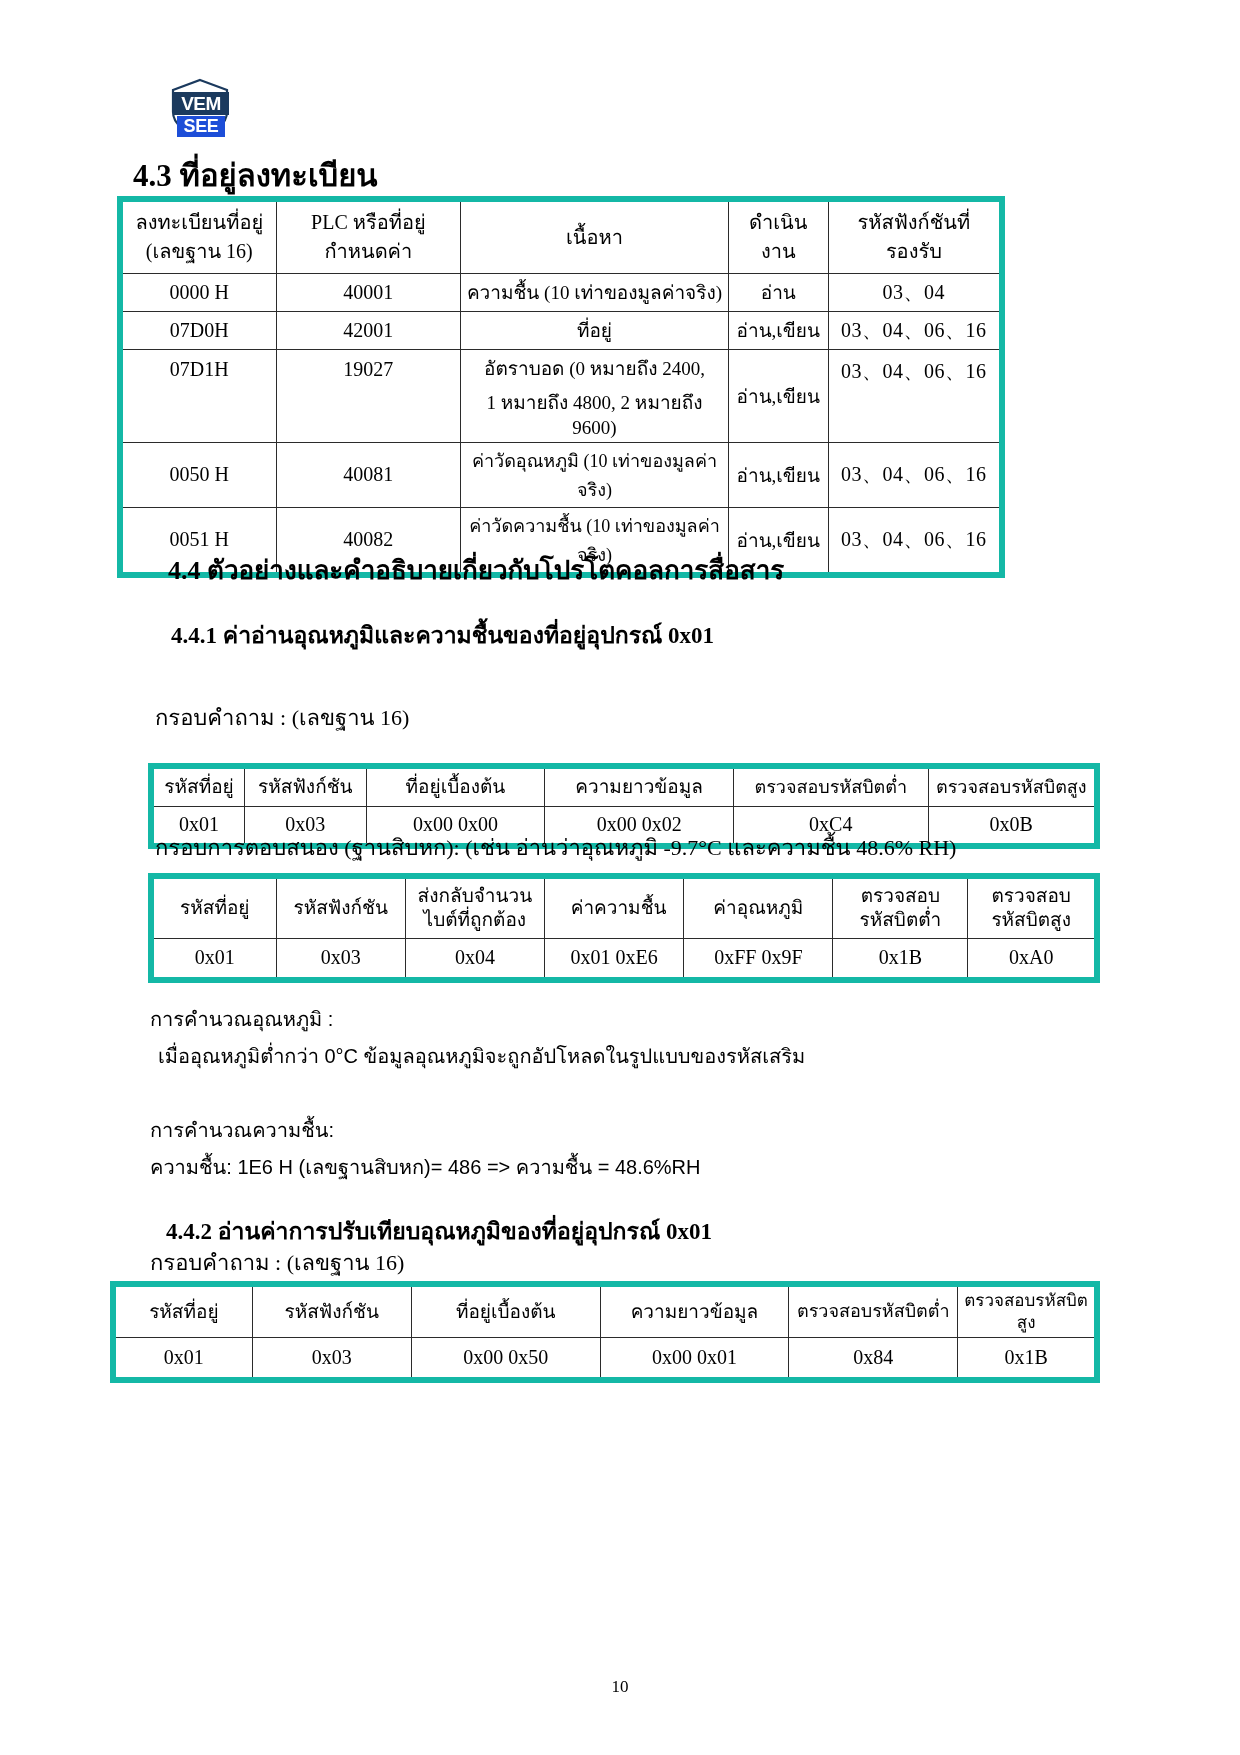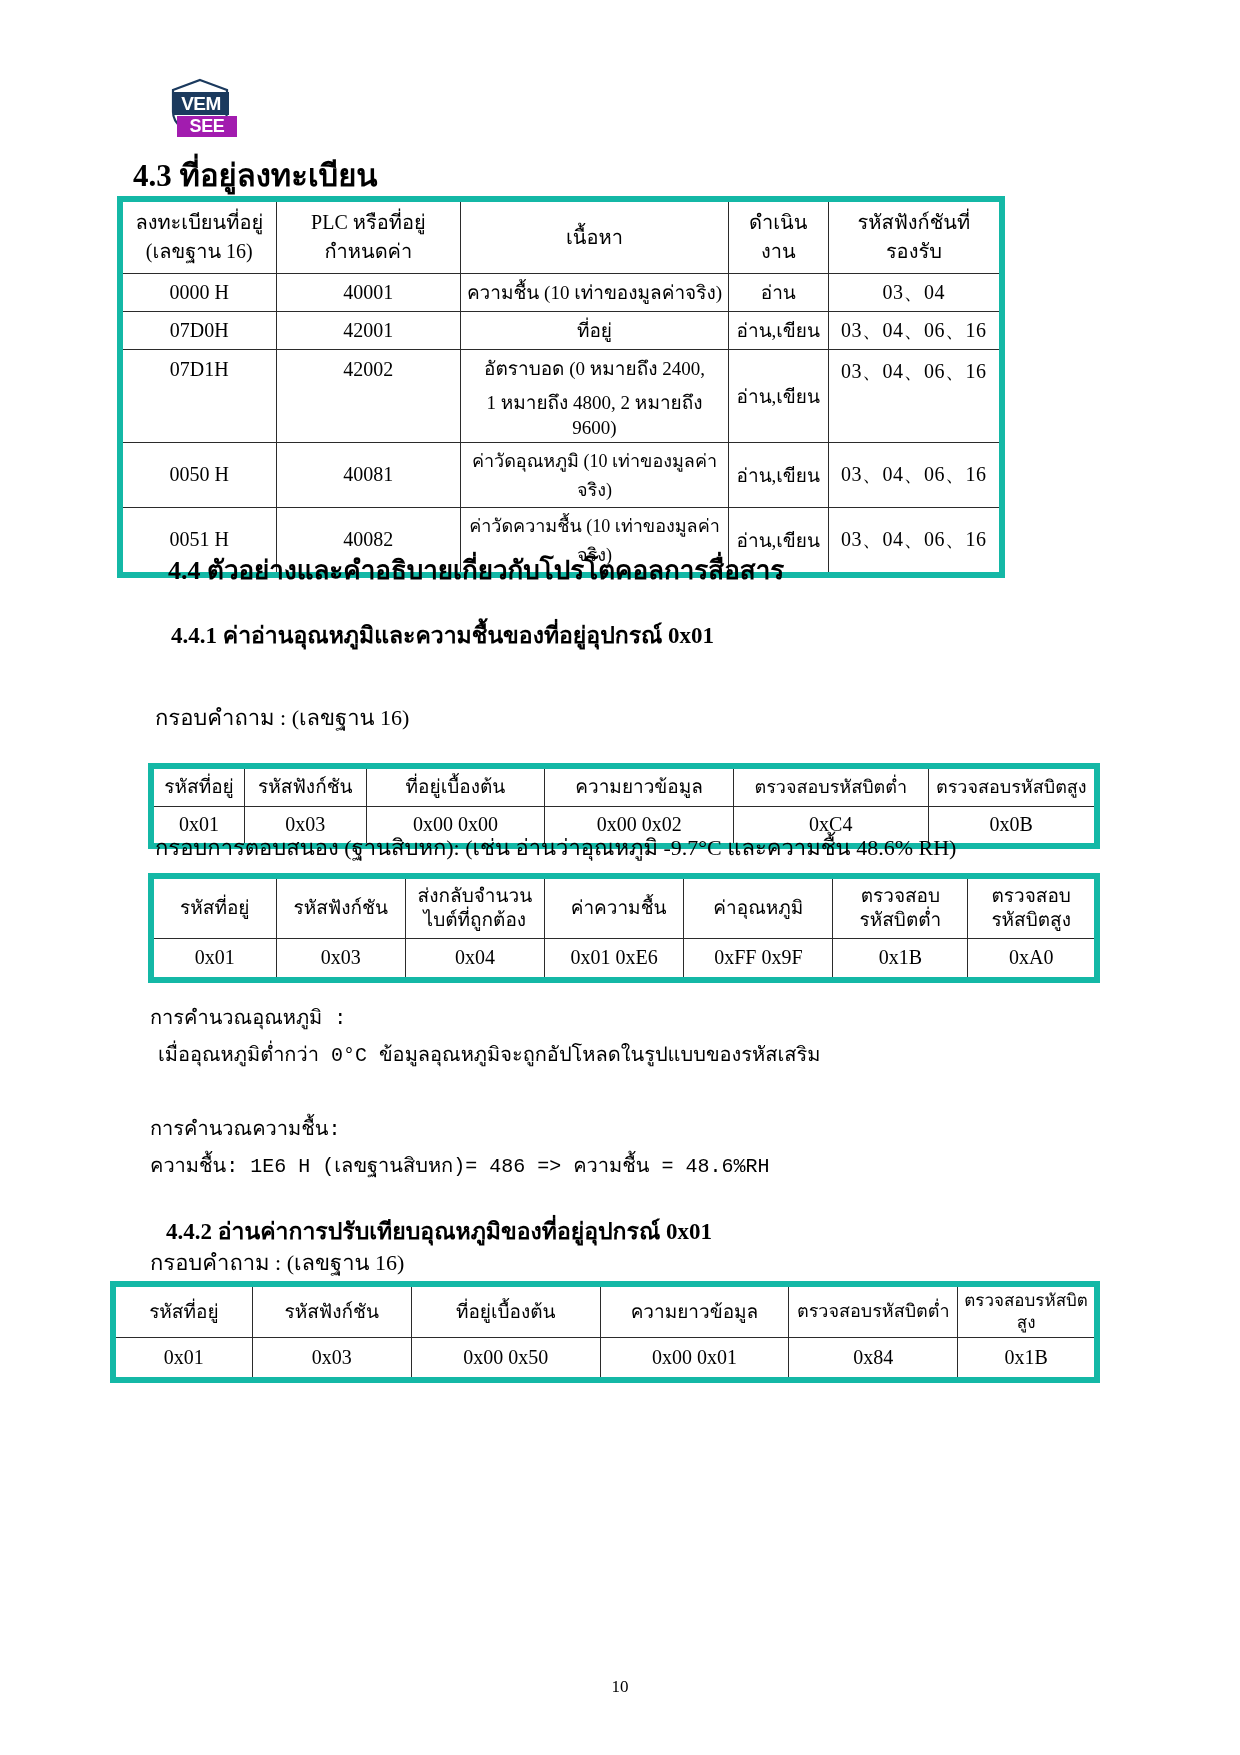--- a/index.html
+++ b/index.html
@@ -49,23 +49,23 @@
     font-weight: bold;
     font-size: 19px;
     letter-spacing: -0.5px;
     text-align: center;
     line-height: 23px;
   }
   .logo-bottom-bar {
     position: absolute;
     left: 10px;
     top: 38px;
-    width: 60px;
+    width: 48px;
     height: 21px;
-    background: #a21caf;
+    background: #1d4ed8;
     color: #ffffff;
     font-family: "Liberation Sans", sans-serif;
     font-weight: bold;
     font-size: 18px;
     text-align: center;
     line-height: 21px;
     letter-spacing: -0.3px;
   }
 
   
@@ -100,21 +100,21 @@
     position: absolute;
     margin: 0;
     font-family: "Liberation Serif", serif;
     font-size: 22px;
     line-height: 1.2;
     white-space: nowrap;
   }
   p.body-sm {
     position: absolute;
     margin: 0;
-    font-family: Liberation Mono, monospace;
+    font-family: Liberation Sans, sans-serif;
     font-size: 20px;
     line-height: 1.2;
     white-space: nowrap;
   }
 
   
   table.doc {
     position: absolute;
     border-collapse: collapse;
     font-family: "Liberation Serif", serif;
@@ -221,21 +221,21 @@
       </tr>
       <tr>
         <td>07D0H</td>
         <td>42001</td>
         <td class="c-content">ที่อยู่</td>
         <td class="c-op">อ่าน,เขียน</td>
         <td class="c-fn">03、04、06、16</td>
       </tr>
       <tr class="tall">
         <td style="vertical-align:top; padding-top:8px;">07D1H</td>
-        <td style="vertical-align:top; padding-top:8px;">42002</td>
+        <td style="vertical-align:top; padding-top:8px;">19027</td>
         <td class="c-content">
           <div>อัตราบอด (0 หมายถึง 2400,</div>
           <div style="margin-top:4px;">1 หมายถึง 4800, 2 หมายถึง 9600)</div>
         </td>
         <td class="c-op">อ่าน,เขียน</td>
         <td class="c-fn" style="vertical-align:top; padding-top:8px;">03、04、06、16</td>
       </tr>
       <tr>
         <td>0050 H</td>
         <td>40081</td>

